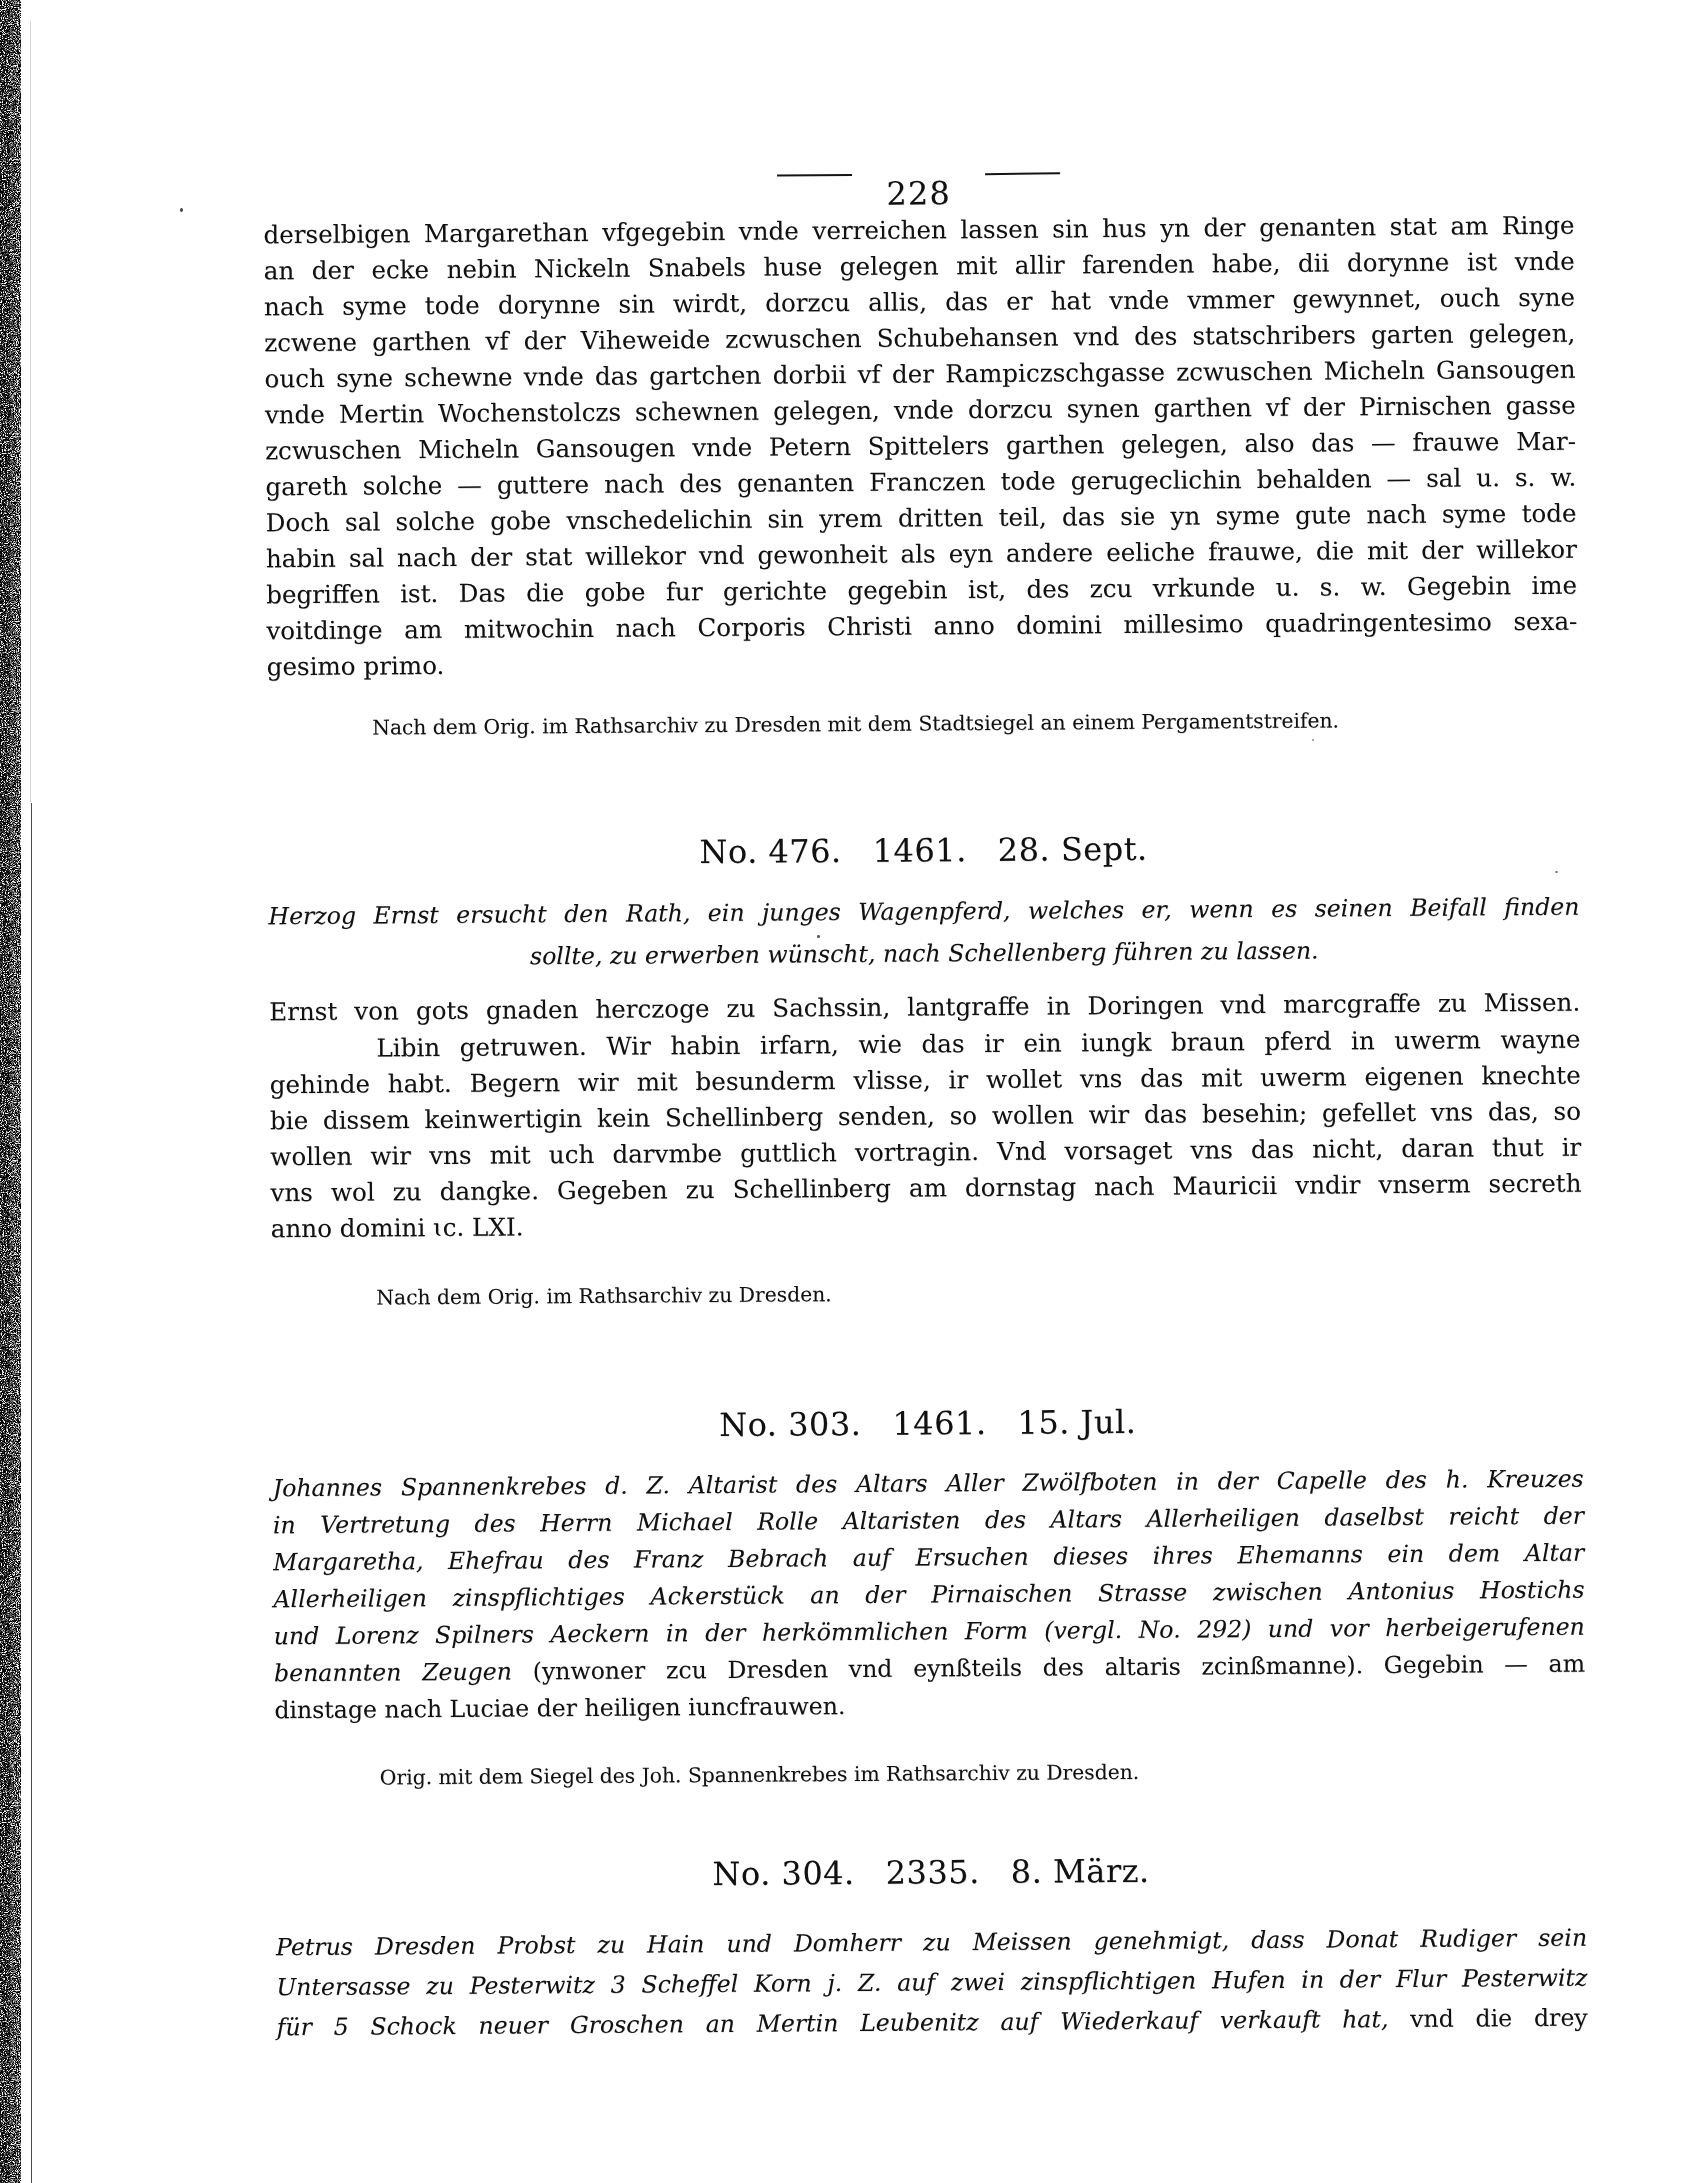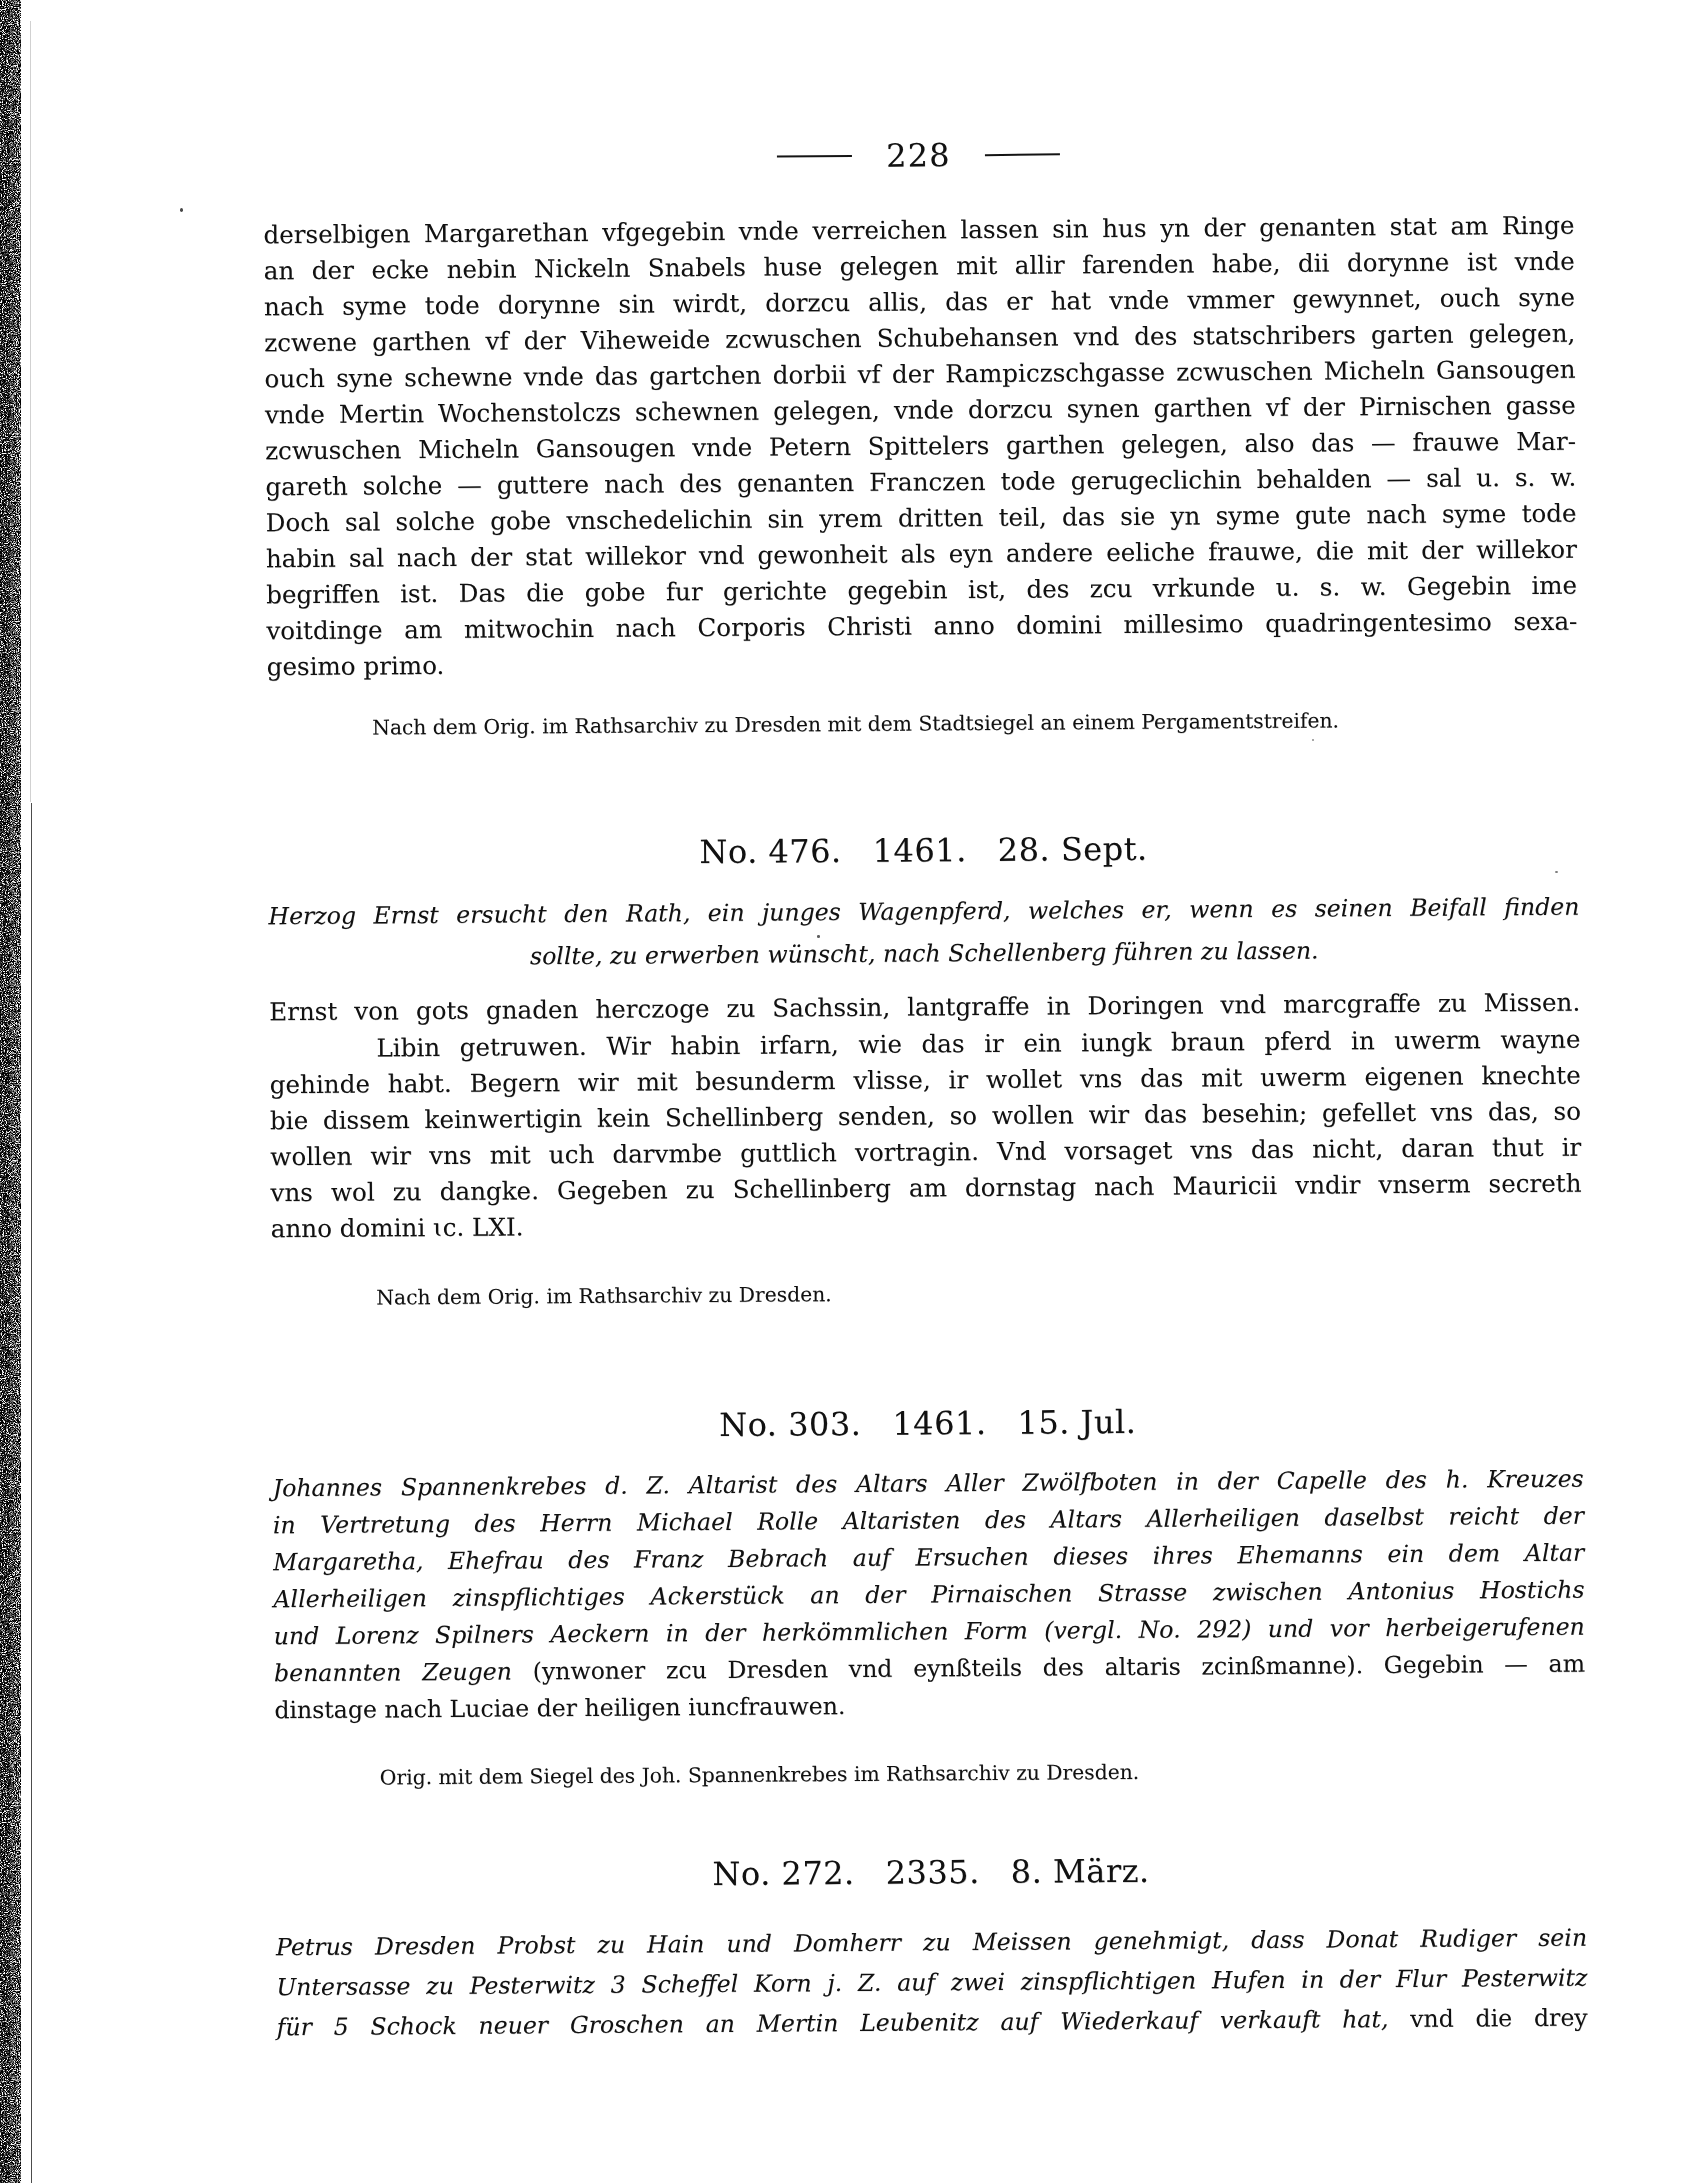--- a/index.html
+++ b/index.html
@@ -10,21 +10,21 @@
     overflow:hidden;
     font-family:"DejaVu Serif","Liberation Serif",serif;
     color:#111111;
   }
   .sheet{position:absolute;inset:0;transform:rotate(-0.42deg);transform-origin:50% 45%;}
   .abs{position:absolute;left:269px;width:1311px;}
   .txt{text-shadow:0.3px 0.4px 0 rgba(0,0,0,0.28);}
 
   
   .pagehead{top:140px;display:flex;justify-content:center;align-items:center;gap:34px;}
-  .pagenum{font-size:32px;line-height:1;letter-spacing:1.1px;}
+  .pagenum{font-size:32px;line-height:1;letter-spacing:1.1px;margin-top:38px;}
   .hrule{display:inline-block;width:75px;height:2.1px;background:#141414;}
   .hrule.r{transform:rotate(-0.3deg);}
 
   
   .body-block{font-size:24.6px;line-height:36px;}
   .tline{text-align:justify;text-align-last:justify;}
   .last-left .tline:last-child{text-align-last:left;}
   .last-center .tline:last-child{text-align-last:center;}
   .indent-first .tline:first-child{text-indent:107px;}
   .seg-it{font-style:italic;}
@@ -134,21 +134,21 @@
         <div class="tline">Margaretha, Ehefrau des Franz Bebrach auf Ersuchen dieses ihres Ehemanns ein dem Altar</div>
         <div class="tline">Allerheiligen zinspflichtiges Ackerstück an der Pirnaischen Strasse zwischen Antonius Hostichs</div>
         <div class="tline">und Lorenz Spilners Aeckern in der herkömmlichen Form (vergl. No. 292) und vor herbeigerufenen</div>
         <div class="tline"><span class="seg-it">benannten Zeugen </span><span class="seg-rm">(ynwoner zcu Dresden vnd eynßteils des altaris zcinßmanne).  Gegebin — am</span></div>
         <div class="tline"><span class="seg-rm">dinstage nach Luciae der heiligen iuncfrauwen.</span></div>
       </section>
 
     <p class="abs note txt" style="top:1762px">Orig. mit dem Siegel des Joh. Spannenkrebes im Rathsarchiv zu Dresden.</p>
 
     <h2 class="abs heading txt" style="top:1855px">
-      <span>No. 272.</span>
+      <span>No. 304.</span>
       <span>2335.</span>
       <span>8. März.</span>
     </h2>
 
     <section class="abs summary sum-304 txt">
         <div class="tline">Petrus Dresden Probst zu Hain und Domherr zu Meissen genehmigt, dass Donat Rudiger sein</div>
         <div class="tline">Untersasse zu Pesterwitz 3 Scheffel Korn j. Z. auf zwei zinspflichtigen Hufen in der Flur Pesterwitz</div>
         <div class="tline"><span class="seg-it">für 5 Schock neuer Groschen an Mertin Leubenitz auf Wiederkauf verkauft hat,</span><span class="seg-rm"> vnd die drey</span></div>
       </section>
 

